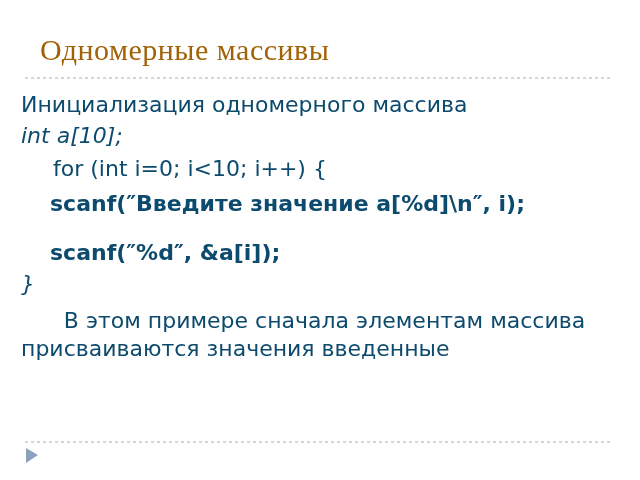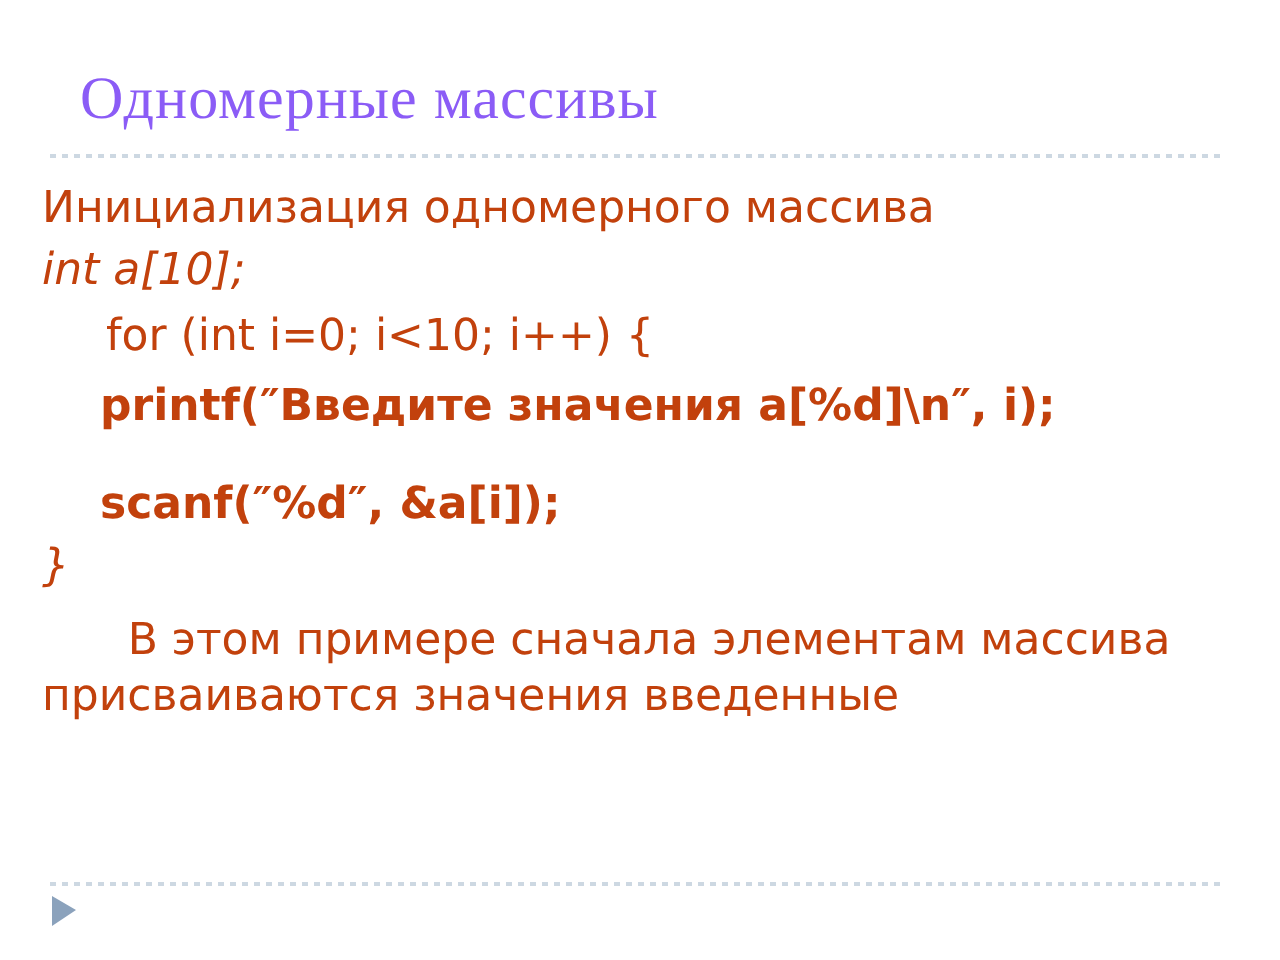--- a/index.html
+++ b/index.html
@@ -15,21 +15,21 @@
   }
 
   .slide-title {
     position: absolute;
     left: 40px;
     top: 33px;
     font-family: "Liberation Serif", "DejaVu Serif", serif;
     font-size: 30px;
     line-height: 34px;
     font-weight: 400;
-    color: #8b5cf6;
+    color: #a16207;
     letter-spacing: 0.5px;
     white-space: nowrap;
   }
 
   .dotted-rule {
     position: absolute;
     left: 25px;
     width: 587px;
     height: 2px;
     background: repeating-linear-gradient(90deg,
@@ -37,21 +37,21 @@
       transparent 3px, transparent 6px);
   }
   .rule-title  { top: 77px; }
   .rule-footer { top: 441px; }
 
   .body-text {
     position: absolute;
     left: 21px;
     top: 91px;
     right: 12px;
-    color: #c2410c;
+    color: #0c4a6e;
     font-size: 22px;
     line-height: 28px;
   }
 
   .line { white-space: nowrap; }
   .line.bold   { font-weight: 700; }
   .line.indent { padding-left: 29px; }
 
   .gap3 { margin-top: 3px; font-style: italic; }
   .gap4 { margin-top: 21px; }
@@ -75,21 +75,21 @@
 <div class="slide">
 
   <div class="slide-title">Одномерные массивы</div>
 
   <div class="dotted-rule rule-title"></div>
 
   <div class="body-text">
     <div class="line">Инициализация одномерного массива</div>
     <div class="line gap3">int a[10];</div>
     <div class="line gap5">for (int i=0; i&lt;10; i++) {</div>
-    <div class="line bold indent gap7">printf(″Введите значения a[%d]\n″, i);</div>
+    <div class="line bold indent gap7">scanf(″Введите значение a[%d]\n″, i);</div>
     <div class="line bold indent gap4">scanf(″%d″, &amp;a[i]);</div>
     <div class="line gap3">}</div>
     <div class="line gap9">В этом примере сначала элементам массива</div>
     <div class="line">присваиваются значения введенные</div>
   </div>
 
   <div class="dotted-rule rule-footer"></div>
 
   <div class="play-arrow"></div>
 

